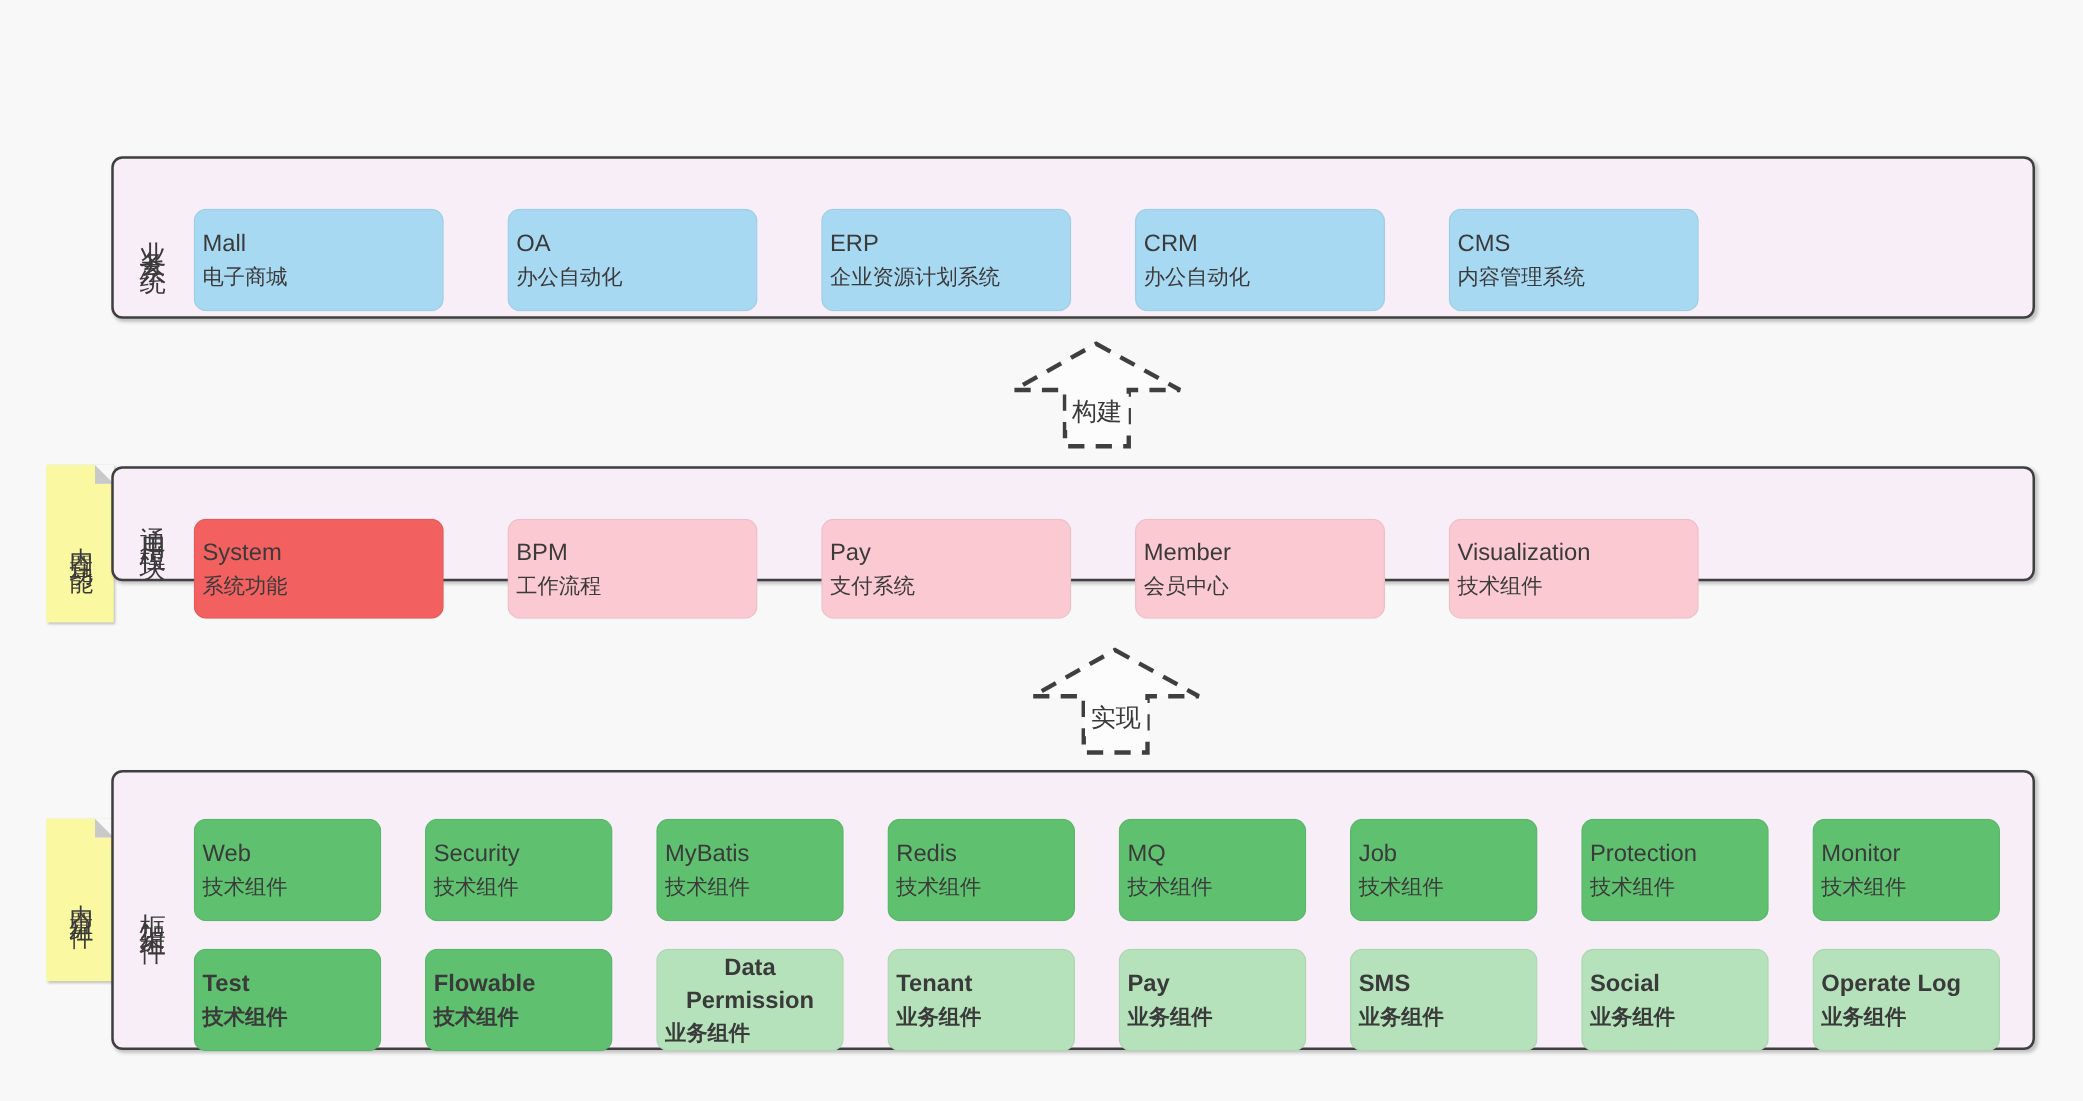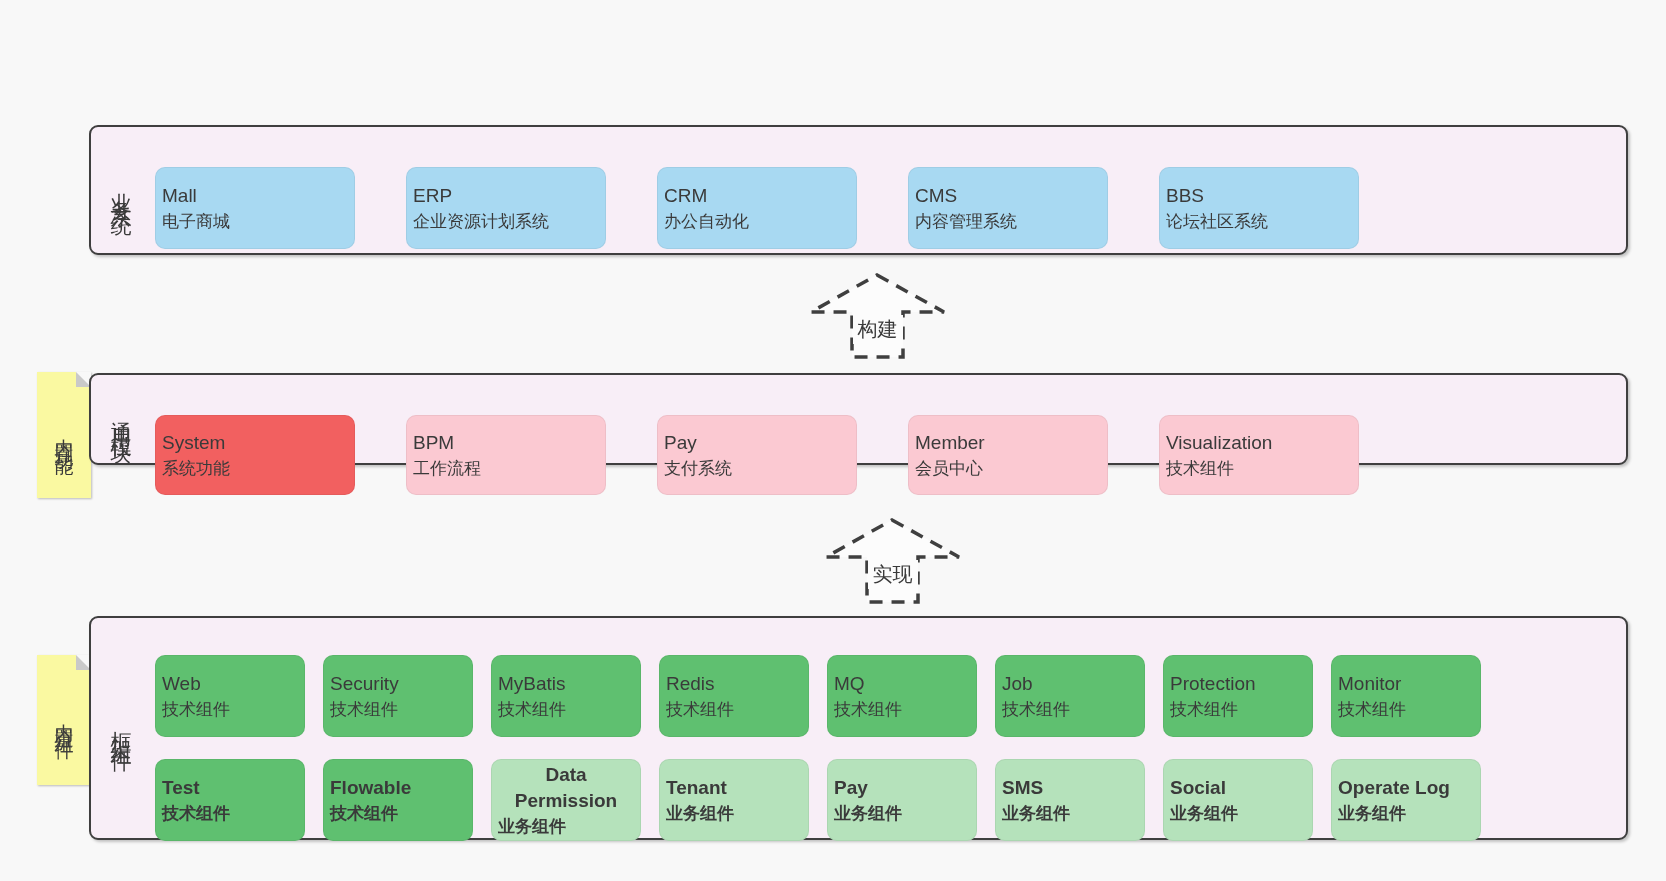--- a/index.html
+++ b/index.html
@@ -28,21 +28,21 @@
   #panel-modules{top:373px;height:92px;}
   #panel-framework{top:616px;height:224px;}
   .side-label{
     position:absolute;left:8px;top:0;height:100%;width:44px;
     display:flex;align-items:center;justify-content:center;
     writing-mode:vertical-rl;text-orientation:upright;
     font-size:21px;letter-spacing:7px;color:var(--text);
   }
   .row{position:absolute;left:64px;display:flex;}
   .row.wide{gap:51px;}
-  .row.narrow{gap:18px;}
+  .row.narrow{gap:35px;}
   #panel-business .row{top:24px;}
   #panel-modules .row{top:24px;}
   #panel-framework .row.r1{top:21px;}
   #panel-framework .row.r2{top:125px;font-weight:bold;}
   .box{
     width:200px;height:82px;border-radius:10px;
     display:flex;flex-direction:column;align-items:flex-start;justify-content:center;
     text-align:center;box-sizing:border-box;padding:2px 6px;
     border:1px solid rgba(0,0,0,0.05);
     margin-top:16px;
@@ -88,34 +88,34 @@
 <body>
 
 <div class="panel" id="panel-business">
   <div class="side-label">业务系统</div>
   <div class="row wide">
     <div class="box blue">
       <span class="en">Mall</span>
       <span class="zh">电子商城</span>
     </div>
     <div class="box blue">
+      <span class="en">OA</span>
+      <span class="zh">办公自动化</span>
+    </div>
+    <div class="box blue">
       <span class="en">ERP</span>
       <span class="zh">企业资源计划系统</span>
     </div>
     <div class="box blue">
       <span class="en">CRM</span>
       <span class="zh">办公自动化</span>
     </div>
     <div class="box blue">
       <span class="en">CMS</span>
       <span class="zh">内容管理系统</span>
-    </div>
-    <div class="box blue">
-      <span class="en">BBS</span>
-      <span class="zh">论坛社区系统</span>
     </div>
   </div>
 </div>
 
 <div class="arrow" id="arrow-build">
   <svg width="141" height="90" viewBox="0 0 141 90">
     <polygon points="70,4 137,41 96,41 96,86 45,86 45,41 4,41" fill="var(--arrow-fill)" stroke="var(--panel-border)" stroke-width="3.5" stroke-dasharray="13,9"></polygon>
   </svg>
   <span class="arrow-label">构建</span>
 </div>

